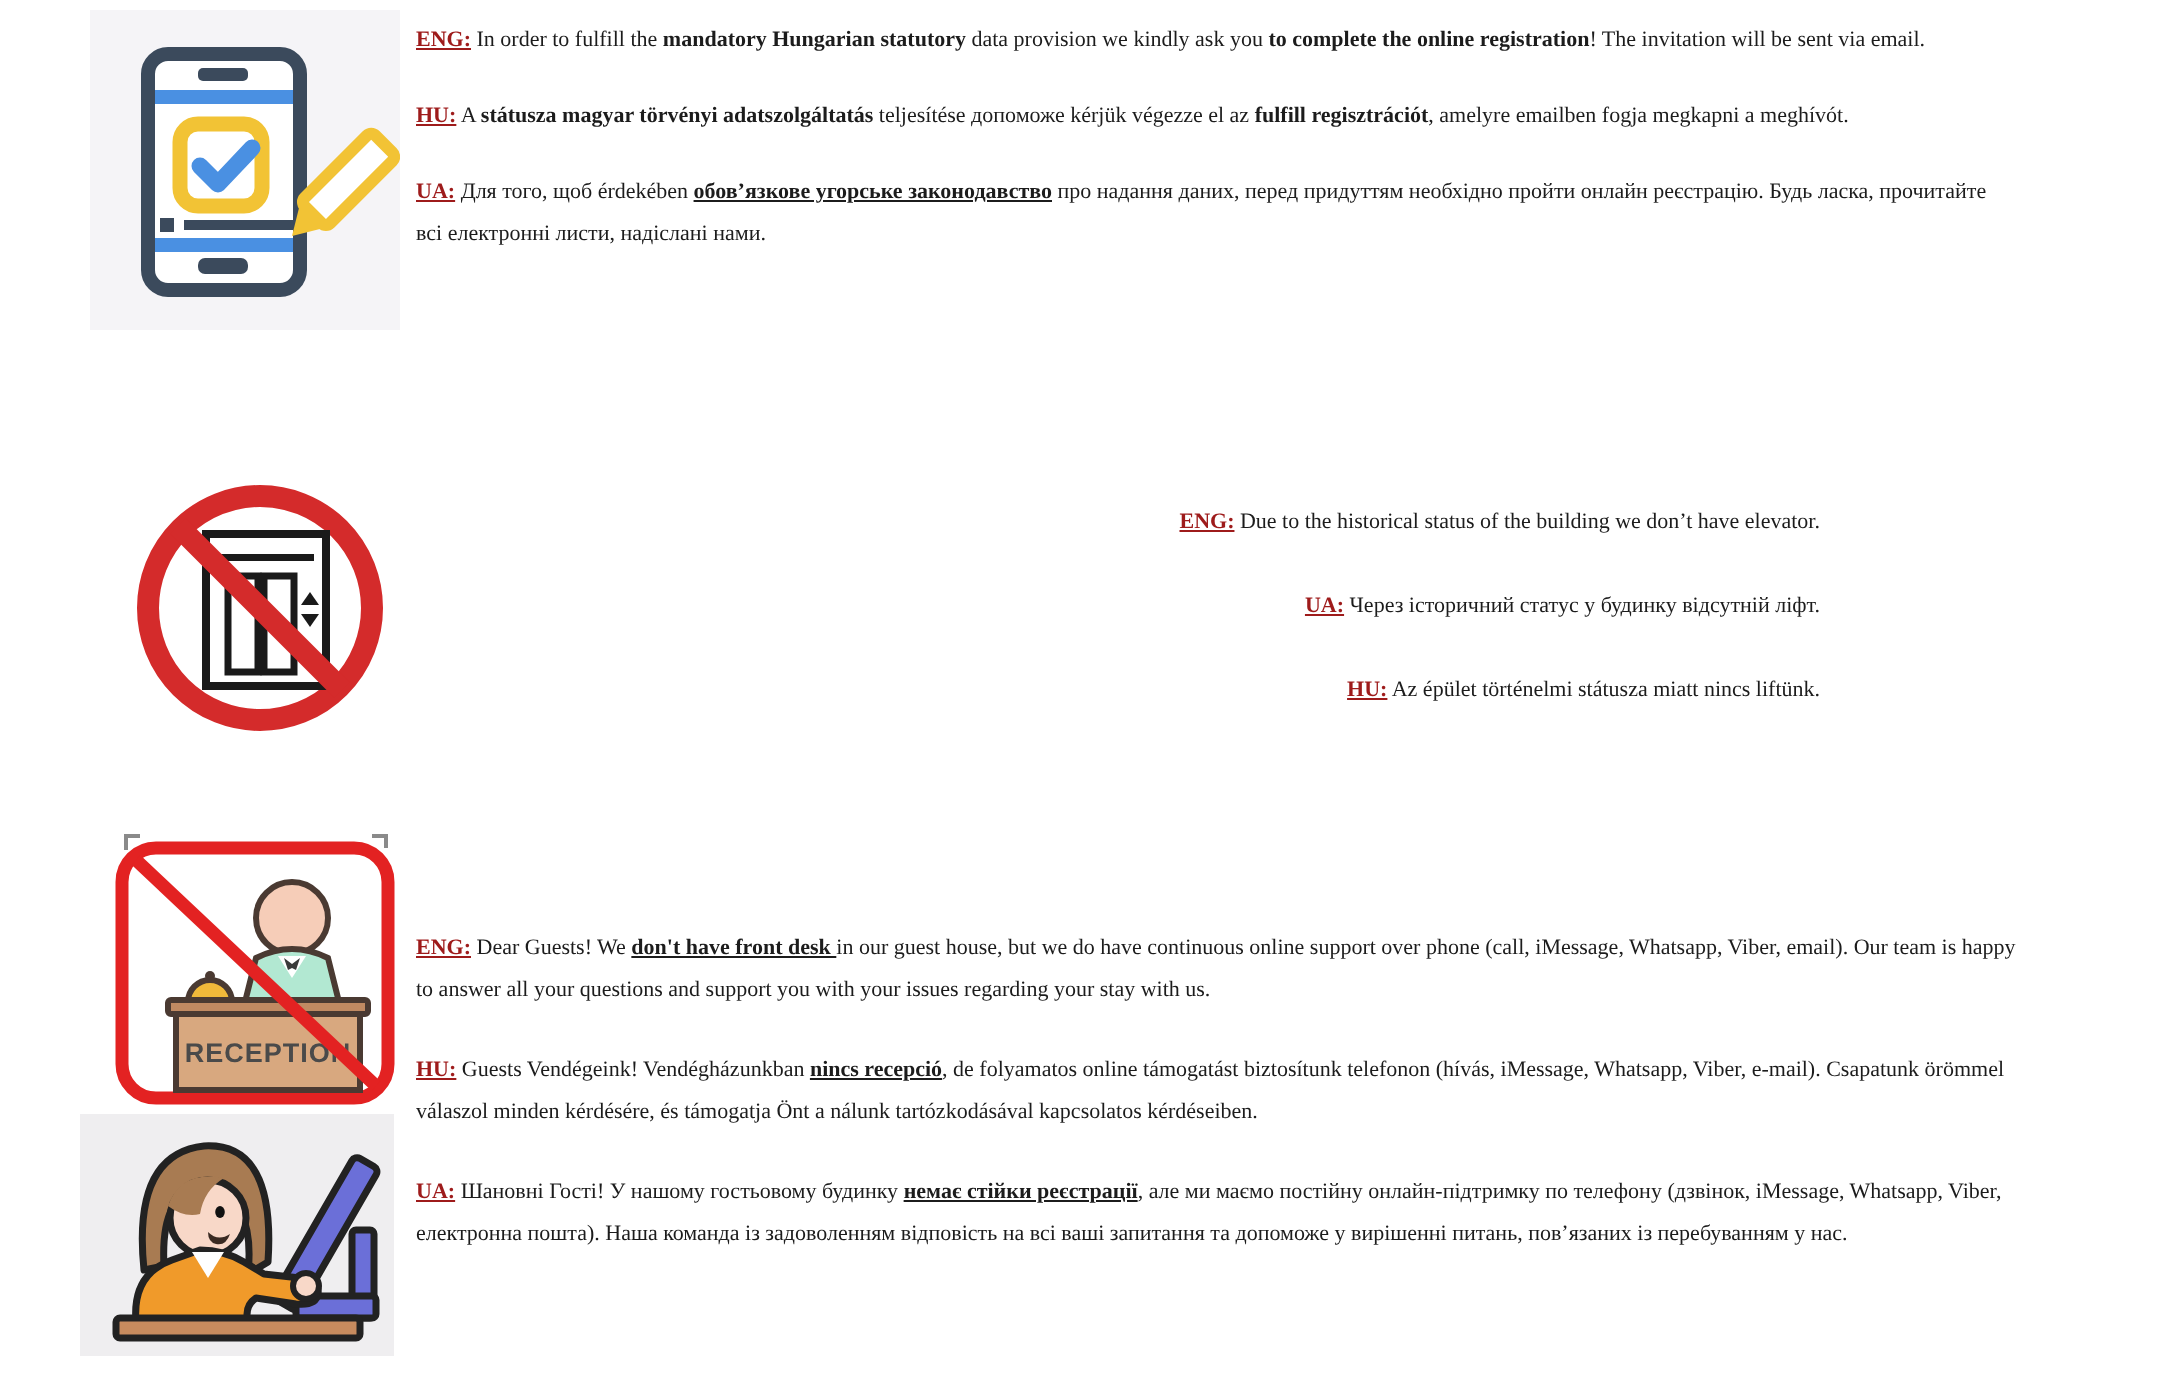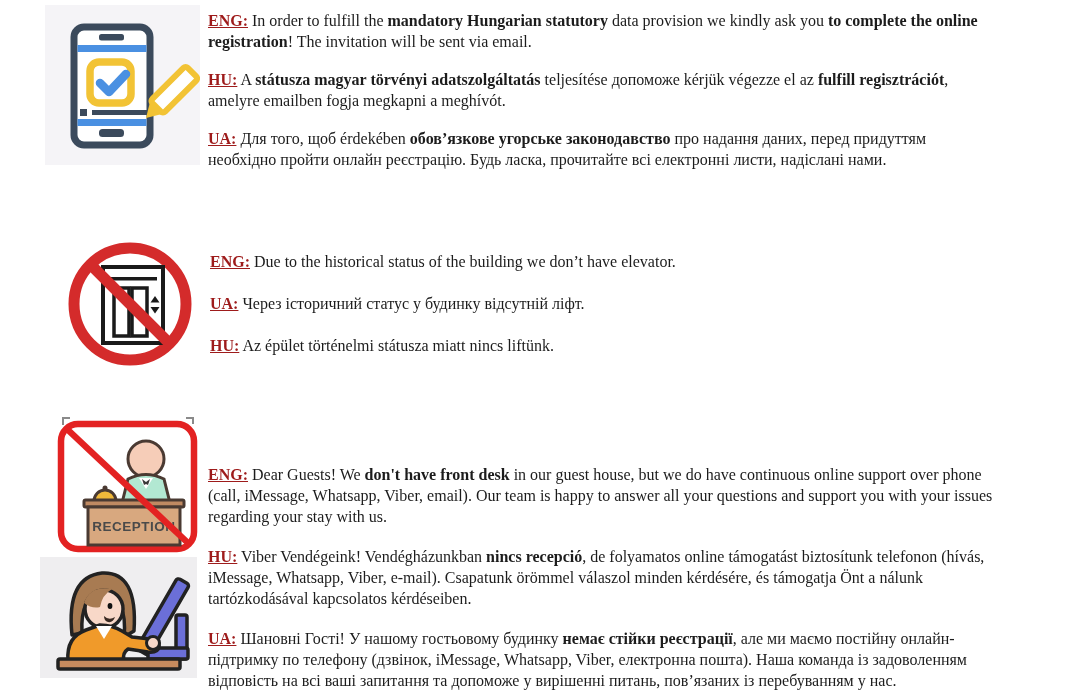--- a/index.html
+++ b/index.html
@@ -5,27 +5,27 @@
   html,body{margin:0;padding:0;}
   body{
     width:1080px;height:700px;position:relative;overflow:hidden;
     background:#ffffff;color:#1c1c1c;
     font-family:"Liberation Serif","DejaVu Serif",serif;
   }
   .section{position:absolute;}
   .icon-box{position:absolute;}
   .icon-box svg{display:block;width:100%;height:100%;}
   .text-col{position:absolute;}
-  p.para{font-size:16px;line-height:21px;margin:0;}
+  p.para{font-size:11px;line-height:21px;margin:0;}
   .sec-0 p.para{margin-bottom:17px;width:790px;}
-  .sec-1 p.para{margin-bottom:21px;width:700px;}
+  .sec-1 p.para{margin-bottom:21px;width:700px;text-align:right;}
   .sec-2 p.para{margin-bottom:19px;width:805px;}
   .lang-label{color:#9e1b1b;font-weight:bold;text-decoration:underline;}
   .seg-b{font-weight:bold;}
-  .seg-u{}
+  .seg-u{text-decoration:underline;}
   .bg-lav{background:#f5f4f7;}
   .bg-gray{background:#efeef0;}
   .reception-text{font-family:"Liberation Sans","DejaVu Sans",sans-serif;font-weight:bold;letter-spacing:.5px;}
 </style>
 </head>
 <body>
 
 <div class="section sec-0">
   <div class="icon-box bg-lav" style="left:45px;top:5px;width:155px;height:160px;">
     <svg viewBox="0 0 155 160" xmlns="http://www.w3.org/2000/svg">
@@ -102,16 +102,16 @@
       <ellipse cx="70" cy="49" rx="2.4" ry="3" fill="#111111"></ellipse>
       <path d="M64 59 q5 5 11 1 q-2 6 -7 5 q-4 -1 -4 -6 Z" fill="#3a2a22"></path>
       <path d="M28 104 Q26 80 46 73 L60 68 Q72 68 82 74 L92 80 L110 82 Q120 83 119 90 Q118 96 108 95 L88 92 Q82 96 84 104 Z" fill="#f09a2a" stroke="#222222" stroke-width="3.5" stroke-linejoin="round"></path>
       <polygon points="56,69 72,69 64,82" fill="#ffffff"></polygon>
       <circle cx="113" cy="86" r="6.5" fill="#f8d8c8" stroke="#222222" stroke-width="3"></circle>
       <rect x="18" y="102" width="122" height="10" rx="2" fill="#c78b5e" stroke="#222222" stroke-width="3.5"></rect>
     </svg>
   </div>
   <div class="text-col" style="left:208px;top:464px;">
       <p class="para"><span class="lang-label">ENG:</span> <span class="">Dear Guests! We </span><span class="seg-b seg-u">don't have front desk </span><span class="">in our guest house, but we do have continuous online support over phone (call, iMessage, Whatsapp, Viber, email). Our team is happy to answer all your questions and support you with your issues regarding your stay with us.</span></p>
-      <p class="para"><span class="lang-label">HU:</span> <span class="">Viber Vendégeink! Vendégházunkban </span><span class="seg-b seg-u">nincs recepció</span><span class="">, de folyamatos online támogatást biztosítunk telefonon (hívás, iMessage, Whatsapp, Viber, e-mail). Csapatunk örömmel válaszol minden kérdésére, és támogatja Önt a nálunk tartózkodásával kapcsolatos kérdéseiben.</span></p>
+      <p class="para"><span class="lang-label">HU:</span> <span class="">Guests Vendégeink! Vendégházunkban </span><span class="seg-b seg-u">nincs recepció</span><span class="">, de folyamatos online támogatást biztosítunk telefonon (hívás, iMessage, Whatsapp, Viber, e-mail). Csapatunk örömmel válaszol minden kérdésére, és támogatja Önt a nálunk tartózkodásával kapcsolatos kérdéseiben.</span></p>
       <p class="para"><span class="lang-label">UA:</span> <span class="">Шановні Гості! У нашому гостьовому будинку </span><span class="seg-b seg-u">немає стійки реєстрації</span><span class="">, але ми маємо постійну онлайн-підтримку по телефону (дзвінок, iMessage, Whatsapp, Viber, електронна пошта). Наша команда із задоволенням відповість на всі ваші запитання та допоможе у вирішенні питань, пов’язаних із перебуванням у нас.</span></p>
     </div>
 </div>
 
 </body></html>

